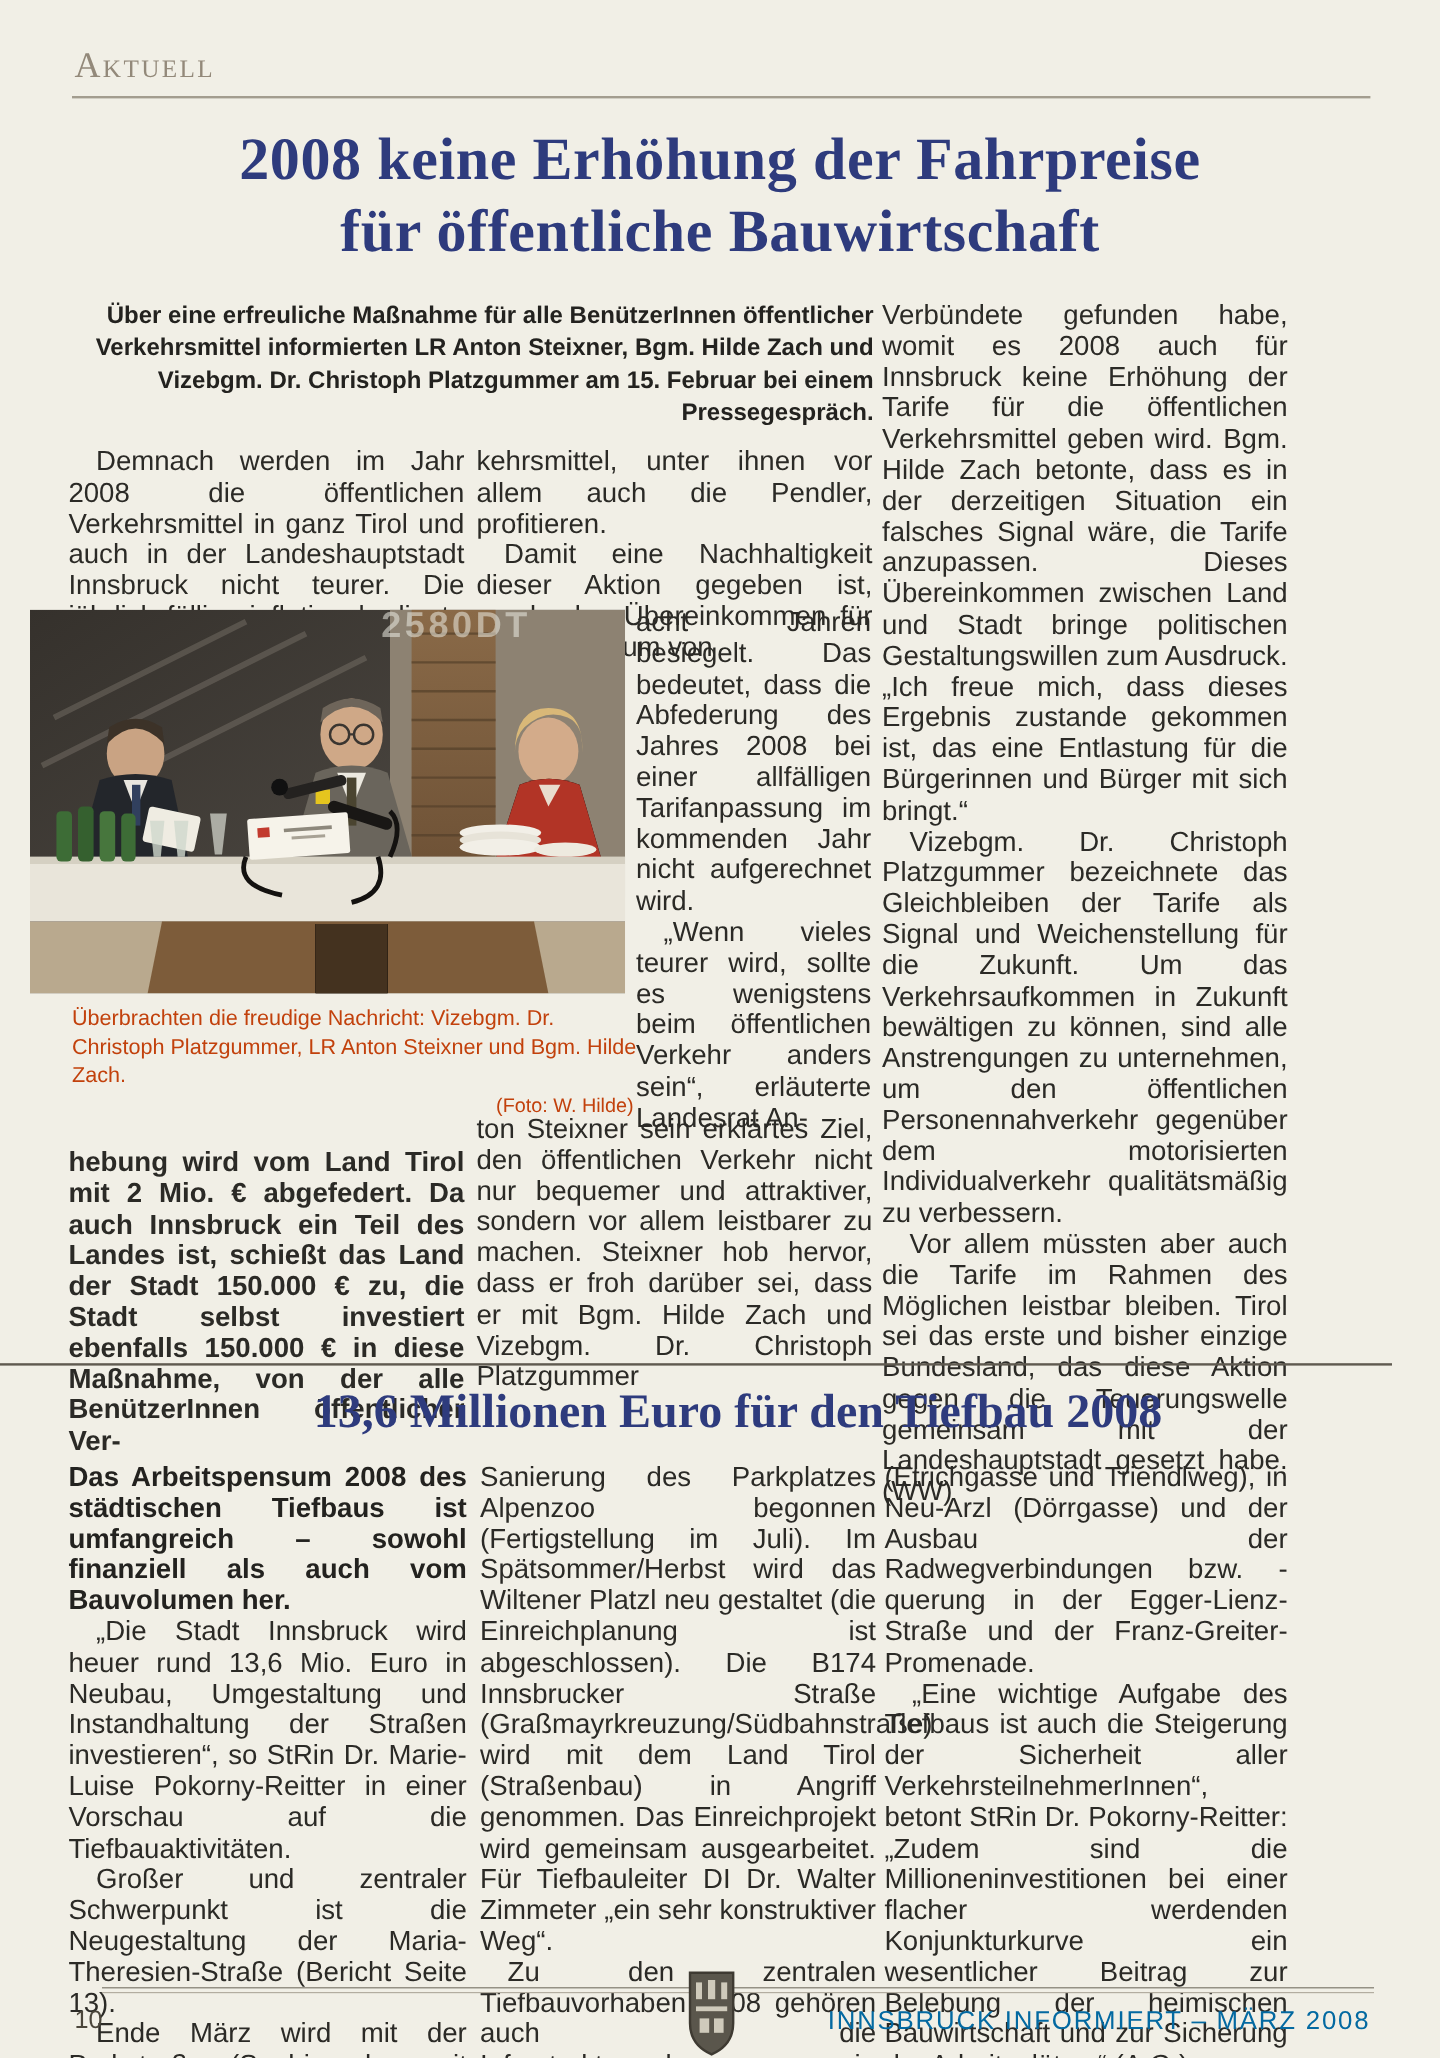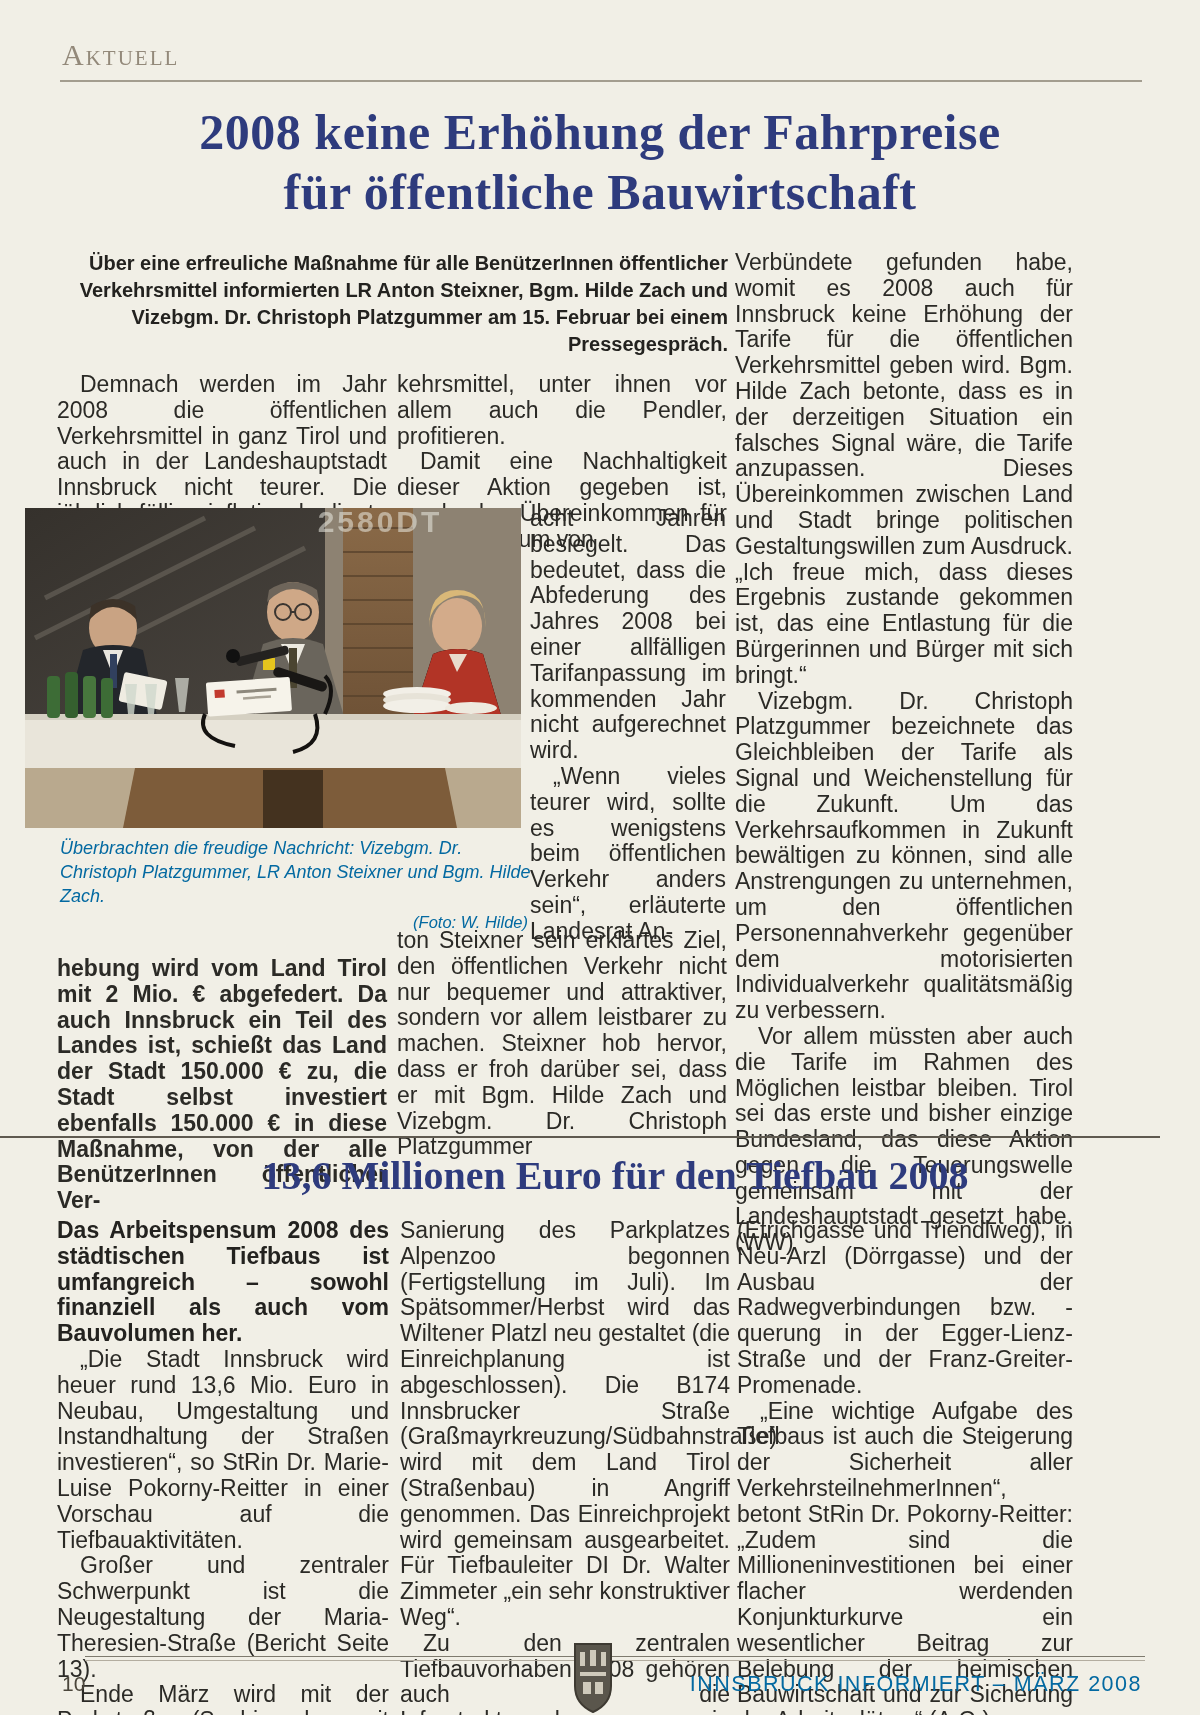--- a/index.html
+++ b/index.html
@@ -28,22 +28,22 @@
     white-space:pre-line; color:#2b2a26;
   }
   .photo-frame { left:25px; top:508px; width:496px; height:320px; overflow:hidden; }
   .photo-frame svg { display:block; }
   .photo-overlay {
     left:250px; top:505px; width:260px; text-align:center;
     font-family:"Liberation Sans", sans-serif; font-weight:bold;
     font-size:30px; letter-spacing:3px; color:rgba(235,235,225,0.55);
   }
   .caption {
-    left:60px; top:836px; width:472px; font-style:italic;
-    font-size:18px; line-height:24px; color:#0369a1;
+    left:60px; top:836px; width:472px; 
+    font-size:18px; line-height:24px; color:#c2410c;
   }
   .caption-credit { text-align:right; font-size:16.5px; padding-top:2px; padding-right:4px; }
   .divider { left:0px; right:40px; top:1136px; height:2px; background:#5f5a50; }
   .headline2 {
     left:0; right:0; top:1152px; text-align:center;
     font-family:"Liberation Serif", serif; font-weight:bold;
     font-size:40px; line-height:48px; color:#2e3b7d;padding-left:30px;
   }
   .lead-bold { font-weight:bold; color:#23221f; }
   .footer-rule { left:85px; right:55px; top:1656px; height:3px;

